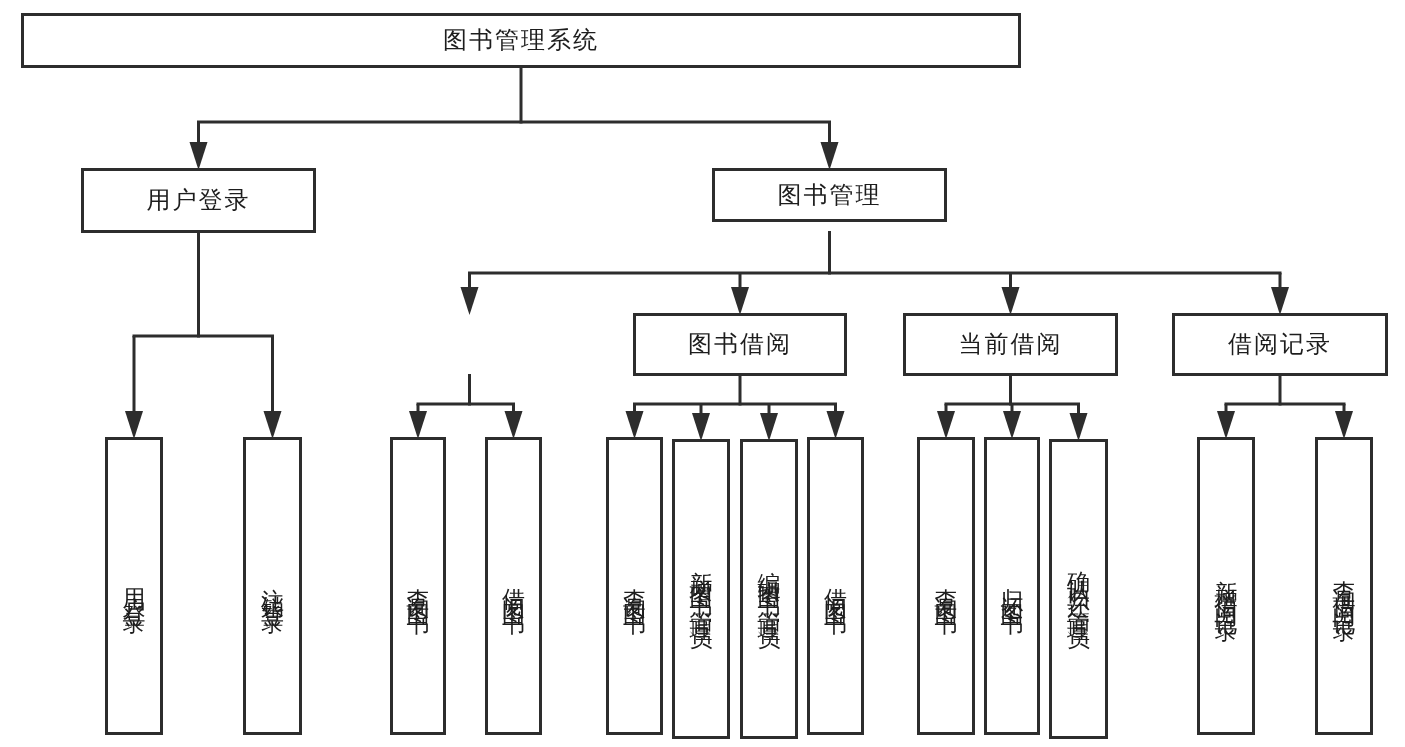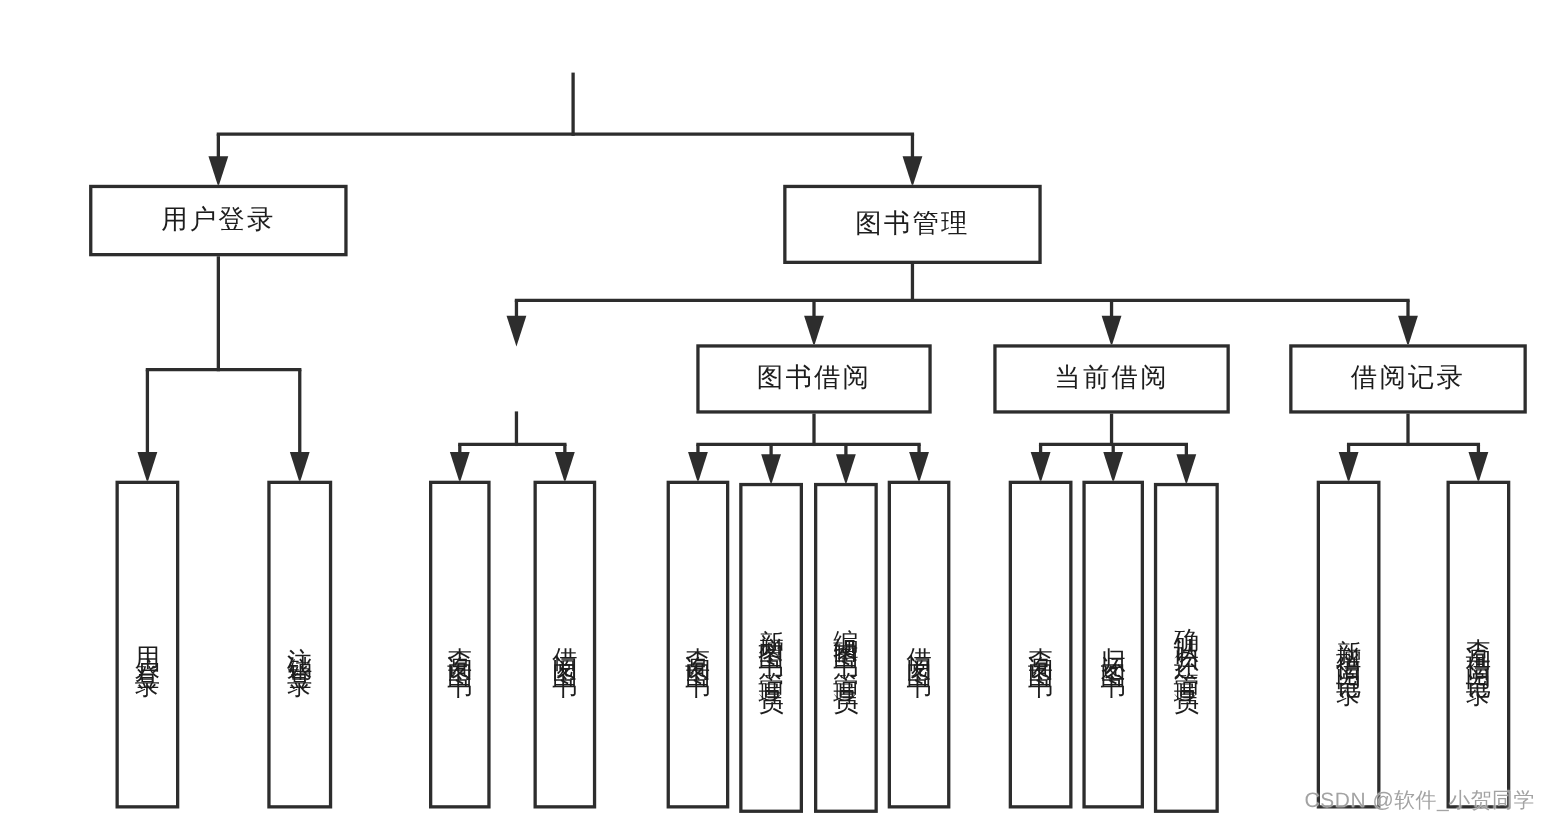--- a/index.html
+++ b/index.html
@@ -75,25 +75,27 @@
       <polygon points="1003,411 1021,411 1012,439" fill="#2d2d2d"></polygon>
       <line x1="1078.5" y1="404" x2="1078.5" y2="419" stroke="#2d2d2d" stroke-width="3"></line>
       <polygon points="1069.5,413 1087.5,413 1078.5,441" fill="#2d2d2d"></polygon>
       <line x1="1280" y1="374" x2="1280" y2="405.5" stroke="#2d2d2d" stroke-width="3"></line>
       <line x1="1224.5" y1="404" x2="1345.5" y2="404" stroke="#2d2d2d" stroke-width="3"></line>
       <line x1="1226" y1="404" x2="1226" y2="417" stroke="#2d2d2d" stroke-width="3"></line>
       <polygon points="1217,411 1235,411 1226,439" fill="#2d2d2d"></polygon>
       <line x1="1344" y1="404" x2="1344" y2="417" stroke="#2d2d2d" stroke-width="3"></line>
       <polygon points="1335,411 1353,411 1344,439" fill="#2d2d2d"></polygon>
     </svg>
-  <div class="watermark" style="left: 1186px; top: 715px; color: rgb(159, 159, 159);">CSDN @软件_小贺同学</div>
+<div class="node" style="left: 21px; top: 13px; width: 1000px; height: 55px; border-color: rgb(45, 45, 45); background: rgb(255, 255, 255);">
+      <span class="label" style="color: rgb(29, 29, 29);">图书管理系统</span>
+    </div>
     <div class="node" style="left: 81px; top: 168px; width: 235px; height: 65px; border-color: rgb(45, 45, 45); background: rgb(255, 255, 255);">
       <span class="label" style="color: rgb(29, 29, 29);">用户登录</span>
     </div>
-    <div class="node" style="left: 712px; top: 168px; width: 235px; height: 72px; border-color: rgb(45, 45, 45); background: rgb(255, 255, 255);">
+    <div class="node" style="left: 712px; top: 168px; width: 235px; height: 54px; border-color: rgb(45, 45, 45); background: rgb(255, 255, 255);">
       <span class="label" style="color: rgb(29, 29, 29);">图书管理</span>
     </div>
     <div class="node" style="left: 903px; top: 313px; width: 215px; height: 63px; border-color: rgb(45, 45, 45); background: rgb(255, 255, 255);">
       <span class="label" style="color: rgb(29, 29, 29);">当前借阅</span>
     </div>
     <div class="node" style="left: 633px; top: 313px; width: 214px; height: 63px; border-color: rgb(45, 45, 45); background: rgb(255, 255, 255);">
       <span class="label" style="color: rgb(29, 29, 29);">图书借阅</span>
     </div>
     <div class="node" style="left: 1172px; top: 313px; width: 216px; height: 63px; border-color: rgb(45, 45, 45); background: rgb(255, 255, 255);">
       <span class="label" style="color: rgb(29, 29, 29);">借阅记录</span>

